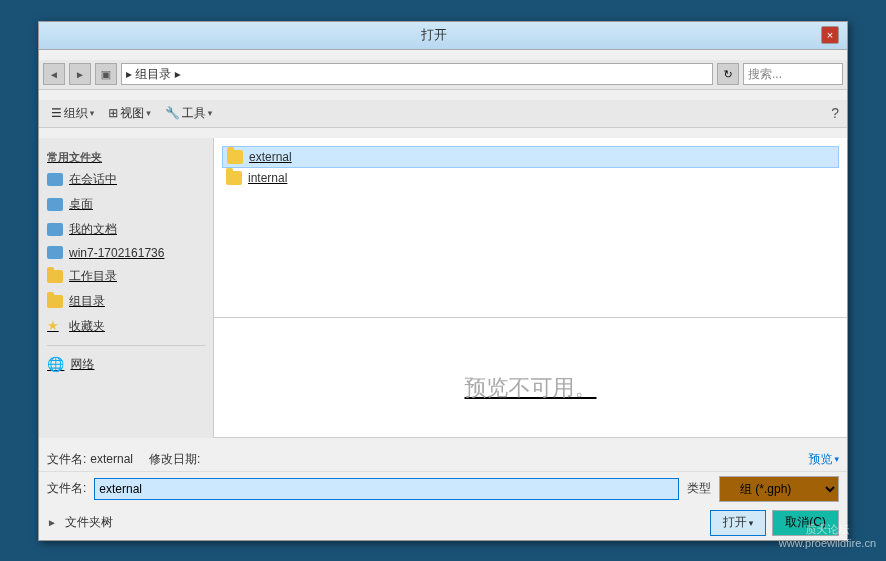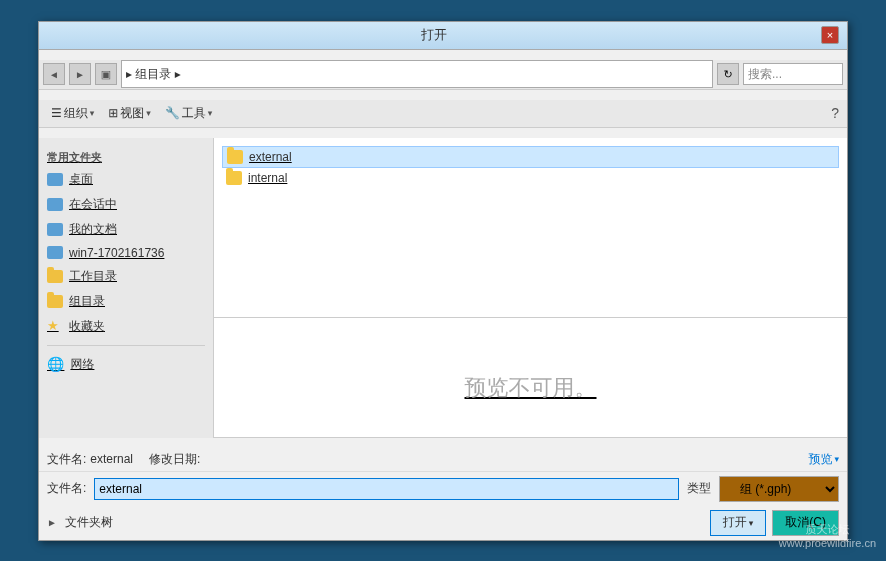--- a/index.html
+++ b/index.html
@@ -69,21 +69,21 @@
       border: 1px solid #aaa;
       display: flex;
       align-items: center;
       justify-content: center;
       font-size: 10px;
       cursor: pointer;
       color: #555;
     }
     .address-path {
       flex: 1;
-      height: 28px;
+      height: 22px;
       background: white;
       border: 1px solid #aaa;
       display: flex;
       align-items: center;
       padding: 0 4px;
       font-size: 12px;
       color: #333;
     }
     .refresh-btn {
       width: 22px;
@@ -402,25 +402,25 @@
     <div class="help-icon">?</div>
   </div>
 
   <div class="main-content">
 
     <div class="sidebar">
       <div class="sidebar-section-title">常用文件夹</div>
 
       <div class="sidebar-item">
         <div class="sidebar-icon" style="background:#5a9fd4;border-radius:2px;width:16px;height:13px;"></div>
+        <span>在会话中</span>
+      </div>
+      <div class="sidebar-item">
+        <div class="sidebar-icon" style="background:#5a9fd4;border-radius:2px;width:16px;height:13px;"></div>
         <span>桌面</span>
-      </div>
-      <div class="sidebar-item">
-        <div class="sidebar-icon" style="background:#5a9fd4;border-radius:2px;width:16px;height:13px;"></div>
-        <span>在会话中</span>
       </div>
       <div class="sidebar-item">
         <div class="sidebar-icon" style="background:#5a9fd4;border-radius:2px;width:16px;height:13px;"></div>
         <span>我的文档</span>
       </div>
       <div class="sidebar-item">
         <div class="sidebar-icon" style="background:#5a9fd4;border-radius:2px;width:16px;height:13px;"></div>
         <span>win7-1702161736</span>
       </div>
       <div class="sidebar-item">

